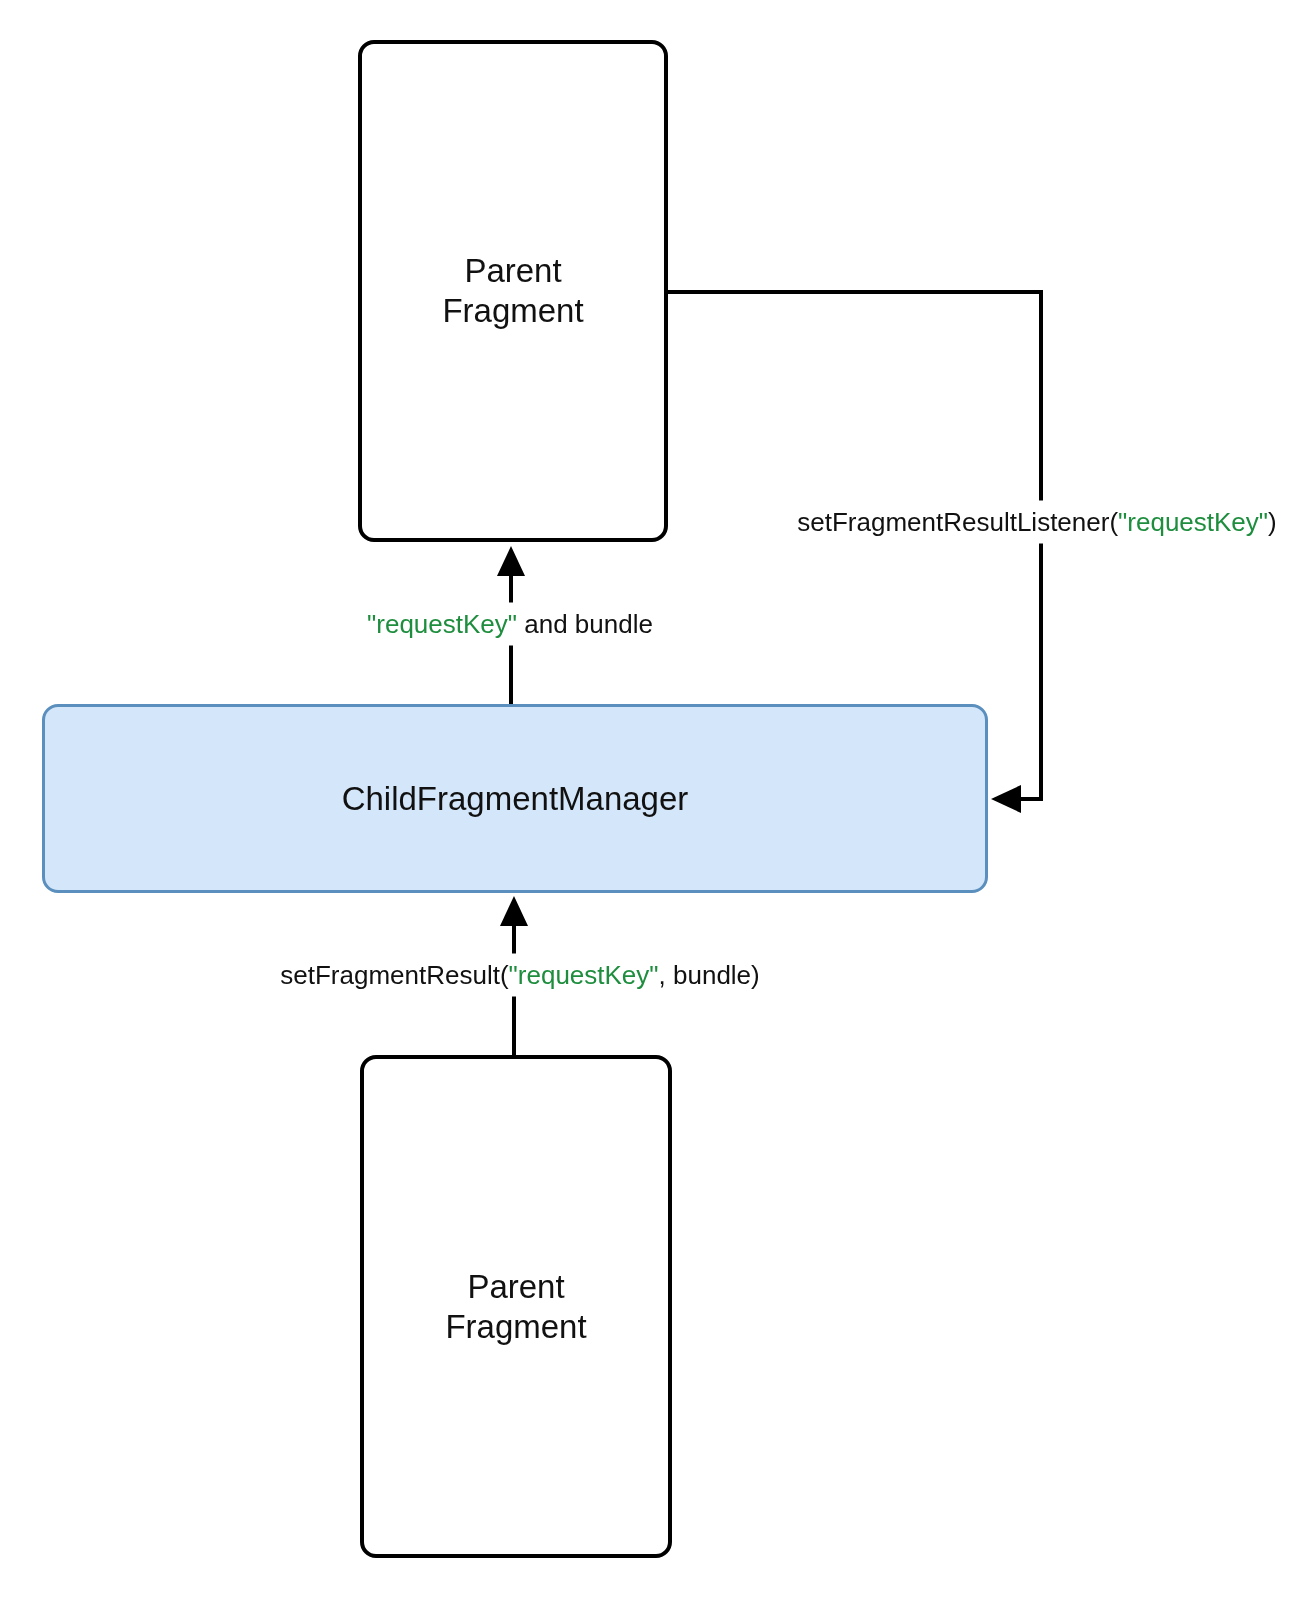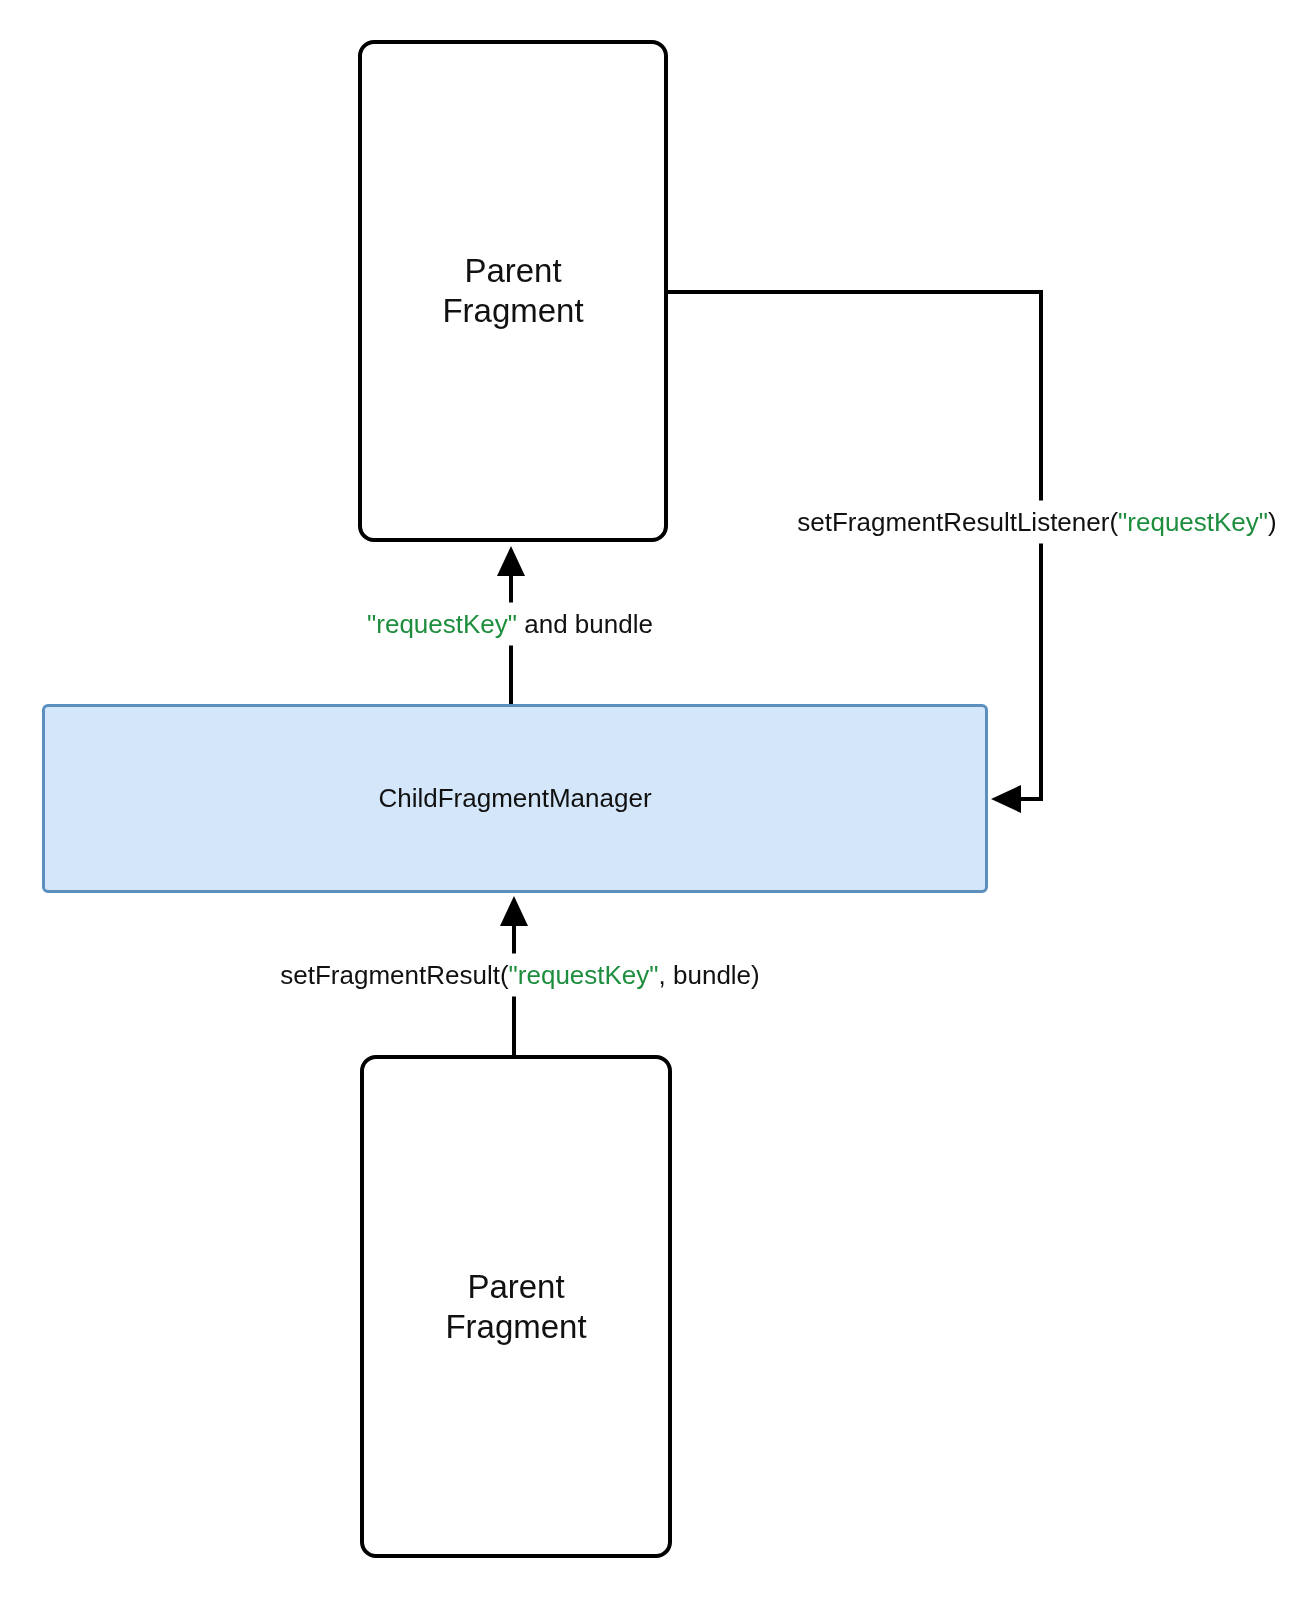--- a/index.html
+++ b/index.html
@@ -37,25 +37,25 @@
     color: var(--text);
   }
   .parent-box { left: 358px; top: 40px;  width: 310px; height: 502px; }
   .child-box  { left: 360px; top: 1055px; width: 312px; height: 503px; }
 
   .cfm-box {
     position: absolute;
     left: 42px; top: 704px; width: 946px; height: 189px;
     background: var(--cfm-fill);
     border: 3px solid var(--cfm-border);
-    border-radius: 6px;
+    border-radius: 16px;
     display: flex;
     align-items: center;
     justify-content: center;
-    font-size: 26px;
+    font-size: 33px;
     color: var(--text);
   }
 
   
   .edge-seg { position: absolute; background: var(--line); }
 
   .seg-up1 { left: 509px; top: 570px; width: 4px; height: 136px; }
   .seg-up2 { left: 512px; top: 905px; width: 4px; height: 151px; }
   .seg-h1  { left: 668px; top: 290px; width: 375px; height: 4px; }
   .seg-v1  { left: 1039px; top: 290px; width: 4px; height: 511px; }

